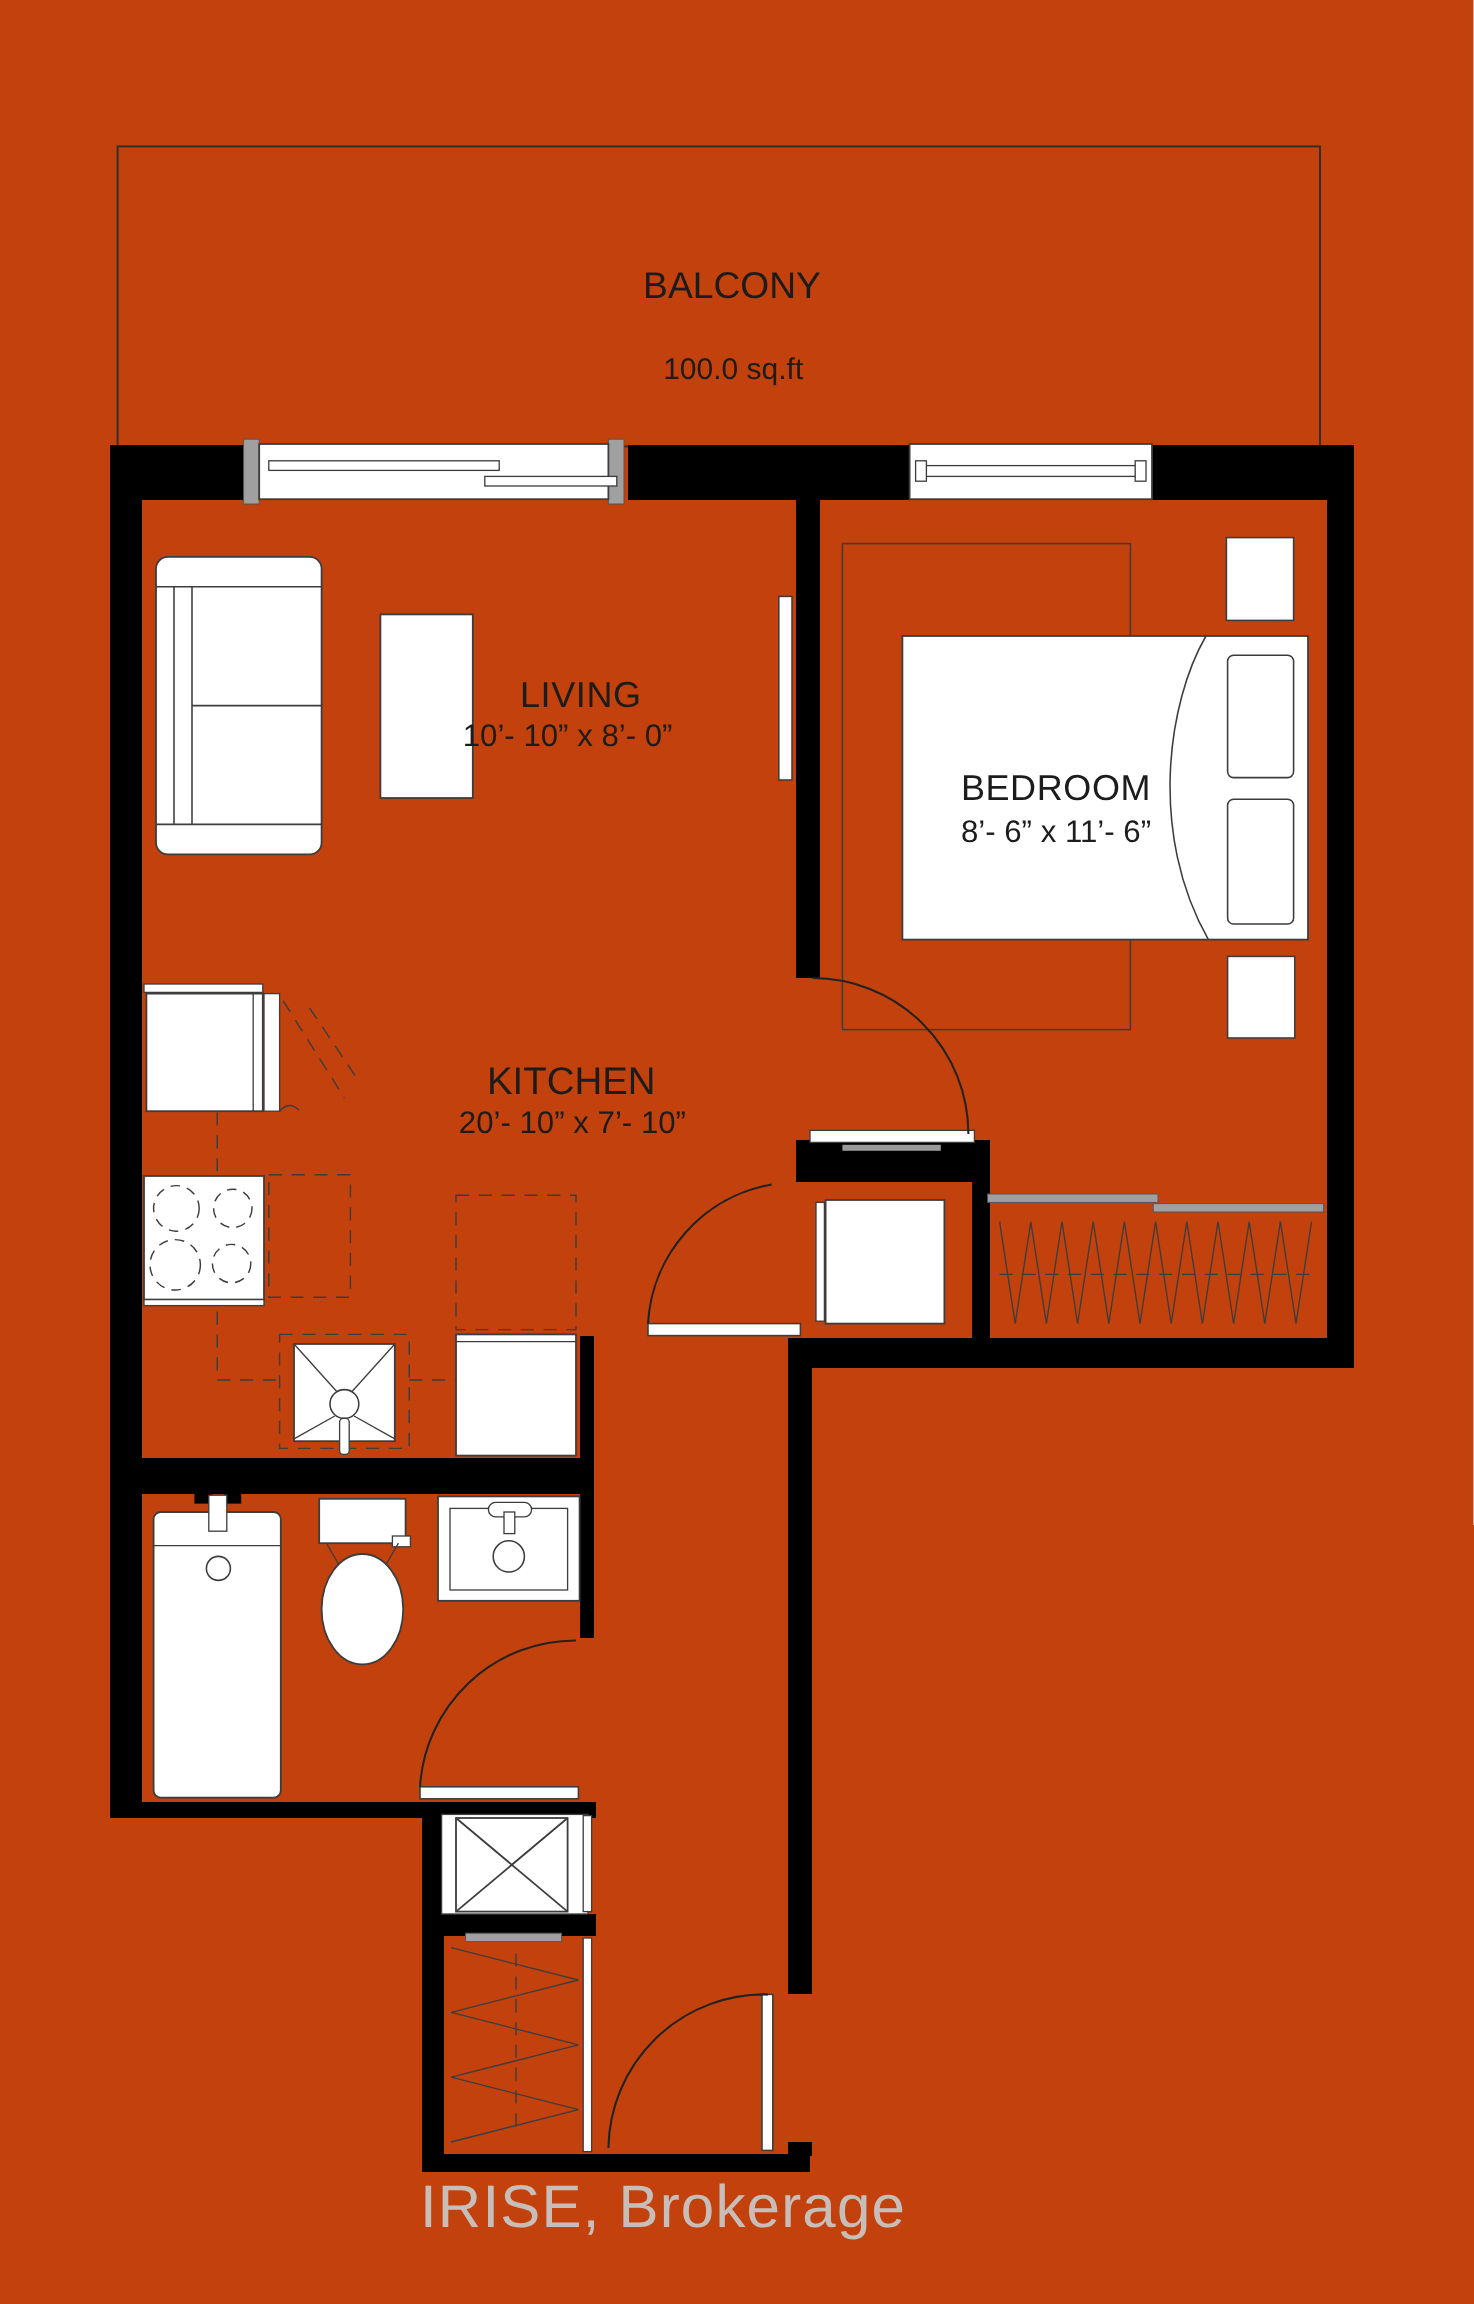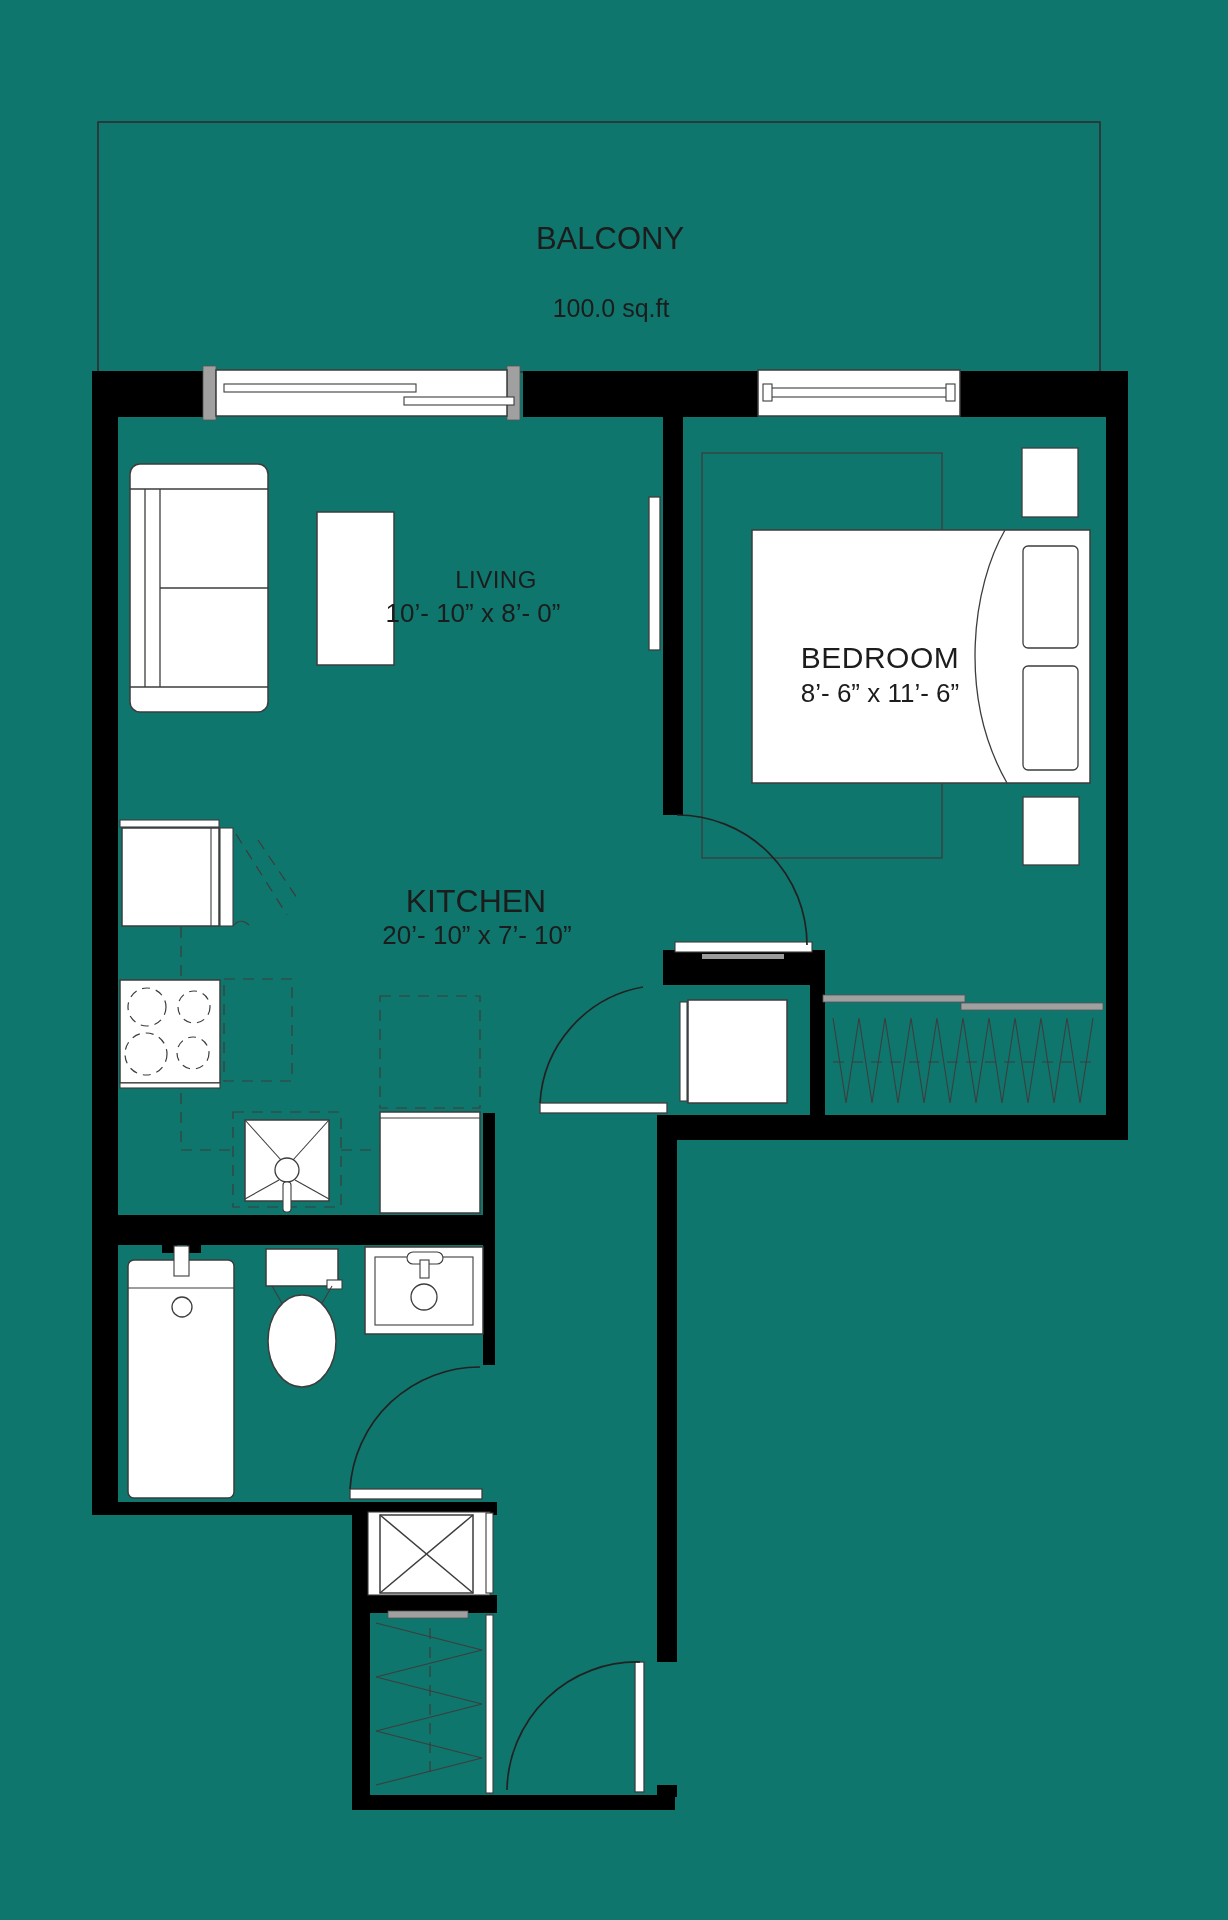--- a/index.html
+++ b/index.html
@@ -1,19 +1,19 @@
 <!DOCTYPE html>
 <html><head>
 <meta charset="utf-8">
 <style>
   html,body{margin:0;padding:0;background:#ffffff;}
   .plan{
     position:relative;
     width:1228px;height:1920px;
-    background:#0f766e;
+    background:#c2410c;
     font-family:"Liberation Sans", sans-serif;
     overflow:hidden;
   }
   .plan svg{position:absolute;left:0;top:0;}
 
   
   .wall{fill:#000000;stroke:none;shape-rendering:crispEdges;}
   .ln{fill:none;stroke:#3d3d3d;stroke-width:1.5;}
   .lnf{fill:#ffffff;stroke:#3d3d3d;stroke-width:1.5;}
   .thin{stroke-width:1.1;}
@@ -218,22 +218,23 @@
     </g>
     <g>
       <rect class="lnf med" x="635" y="1662" width="9" height="130"></rect>
       <path class="arc" d="M640,1662 A130,130 0 0 0 507,1790"></path>
     </g>
   </svg>
 
   <div class="lbl balcony-name" style="left:610px;top:238px;">BALCONY</div>
   <div class="lbl balcony-area" style="left:611px;top:272px;">100.0 sq.ft</div>
 
-  <div class="lbl room-name" style="left:496px;top:580px;font-size:24px;">LIVING</div>
+  <div class="lbl room-name" style="left:484px;top:580px;font-size:30px;">LIVING</div>
   <div class="lbl room-dim" style="left:473px;top:613px;">10’- 10” x 8’- 0”</div>
 
   <div class="lbl kitchen-name" style="left:476px;top:901px;">KITCHEN</div>
   <div class="lbl room-dim" style="left:477px;top:935px;">20’- 10” x 7’- 10”</div>
 
   <div class="lbl room-name" style="left:880px;top:658px;">BEDROOM</div>
   <div class="lbl room-dim" style="left:880px;top:693px;font-size:26px;">8’- 6” x 11’- 6”</div>
 
+  <div class="watermark">IRISE, Brokerage</div>
 </div>
 
 </body></html>

